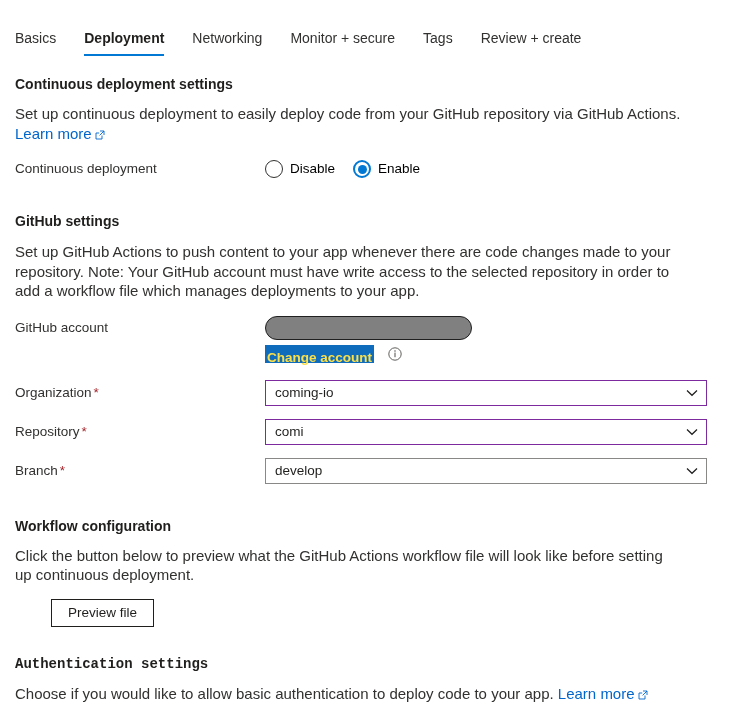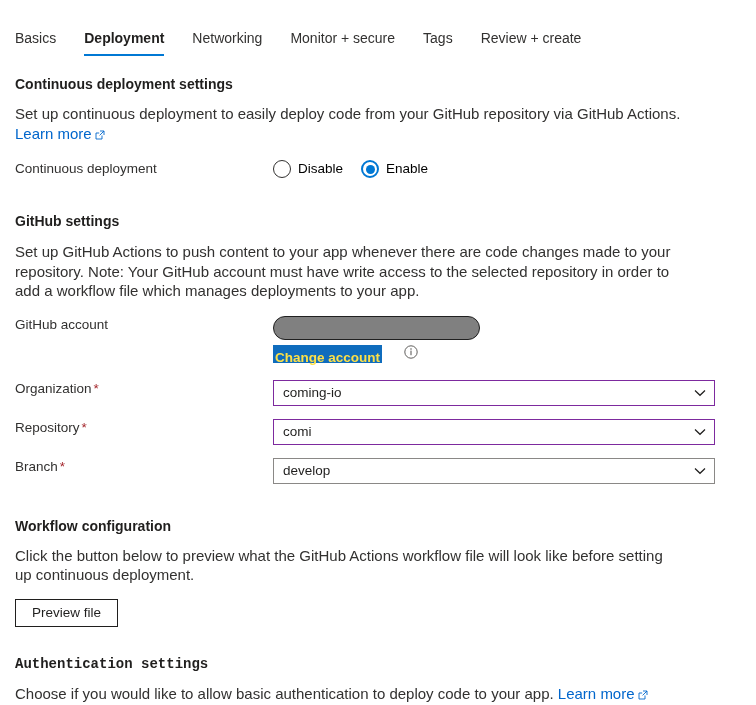--- a/index.html
+++ b/index.html
@@ -75,22 +75,21 @@
   }
   .ext-icon {
     display: inline-block;
     vertical-align: -1px;
     margin-left: 3px;
   }
 
   
   .field-row {
     display: flex;
-    align-items: flex-start;
-    gap: 8px;
+    align-items: center;
   }
   .field-label {
     width: 250px;
     flex: 0 0 250px;
     font-size: 13.5px;
     color: #323130;
     line-height: 18px;
   }
   .req { color: #a4262c; margin-left: 2px; }
 
@@ -306,21 +305,21 @@
         </span>
     </div>
   </div>
 
   <div style="margin-top:34px;">
     <h2 class="section-title">Workflow configuration</h2>
   </div>
 
   <p class="section-desc" style="margin-top:12px; max-width:665px;">Click the button below to preview what the GitHub Actions workflow file will look like before setting up continuous deployment.</p>
 
-  <div style="margin-top:14px;">
+  <div style="margin-top:14px;margin-left:36px;">
     <button class="btn-secondary">Preview file</button>
   </div>
 
   <div style="margin-top:29px;font-family:Liberation Mono, monospace;">
     <h2 class="section-title">Authentication settings</h2>
   </div>
 
   <p class="section-desc" style="margin-top:12px;">
     <span>Choose if you would like to allow basic authentication to deploy code to your app.</span>
     <a class="link"><span>Learn more</span><span class="ext-icon"><svg width="10" height="10" viewBox="0 0 10 10">

